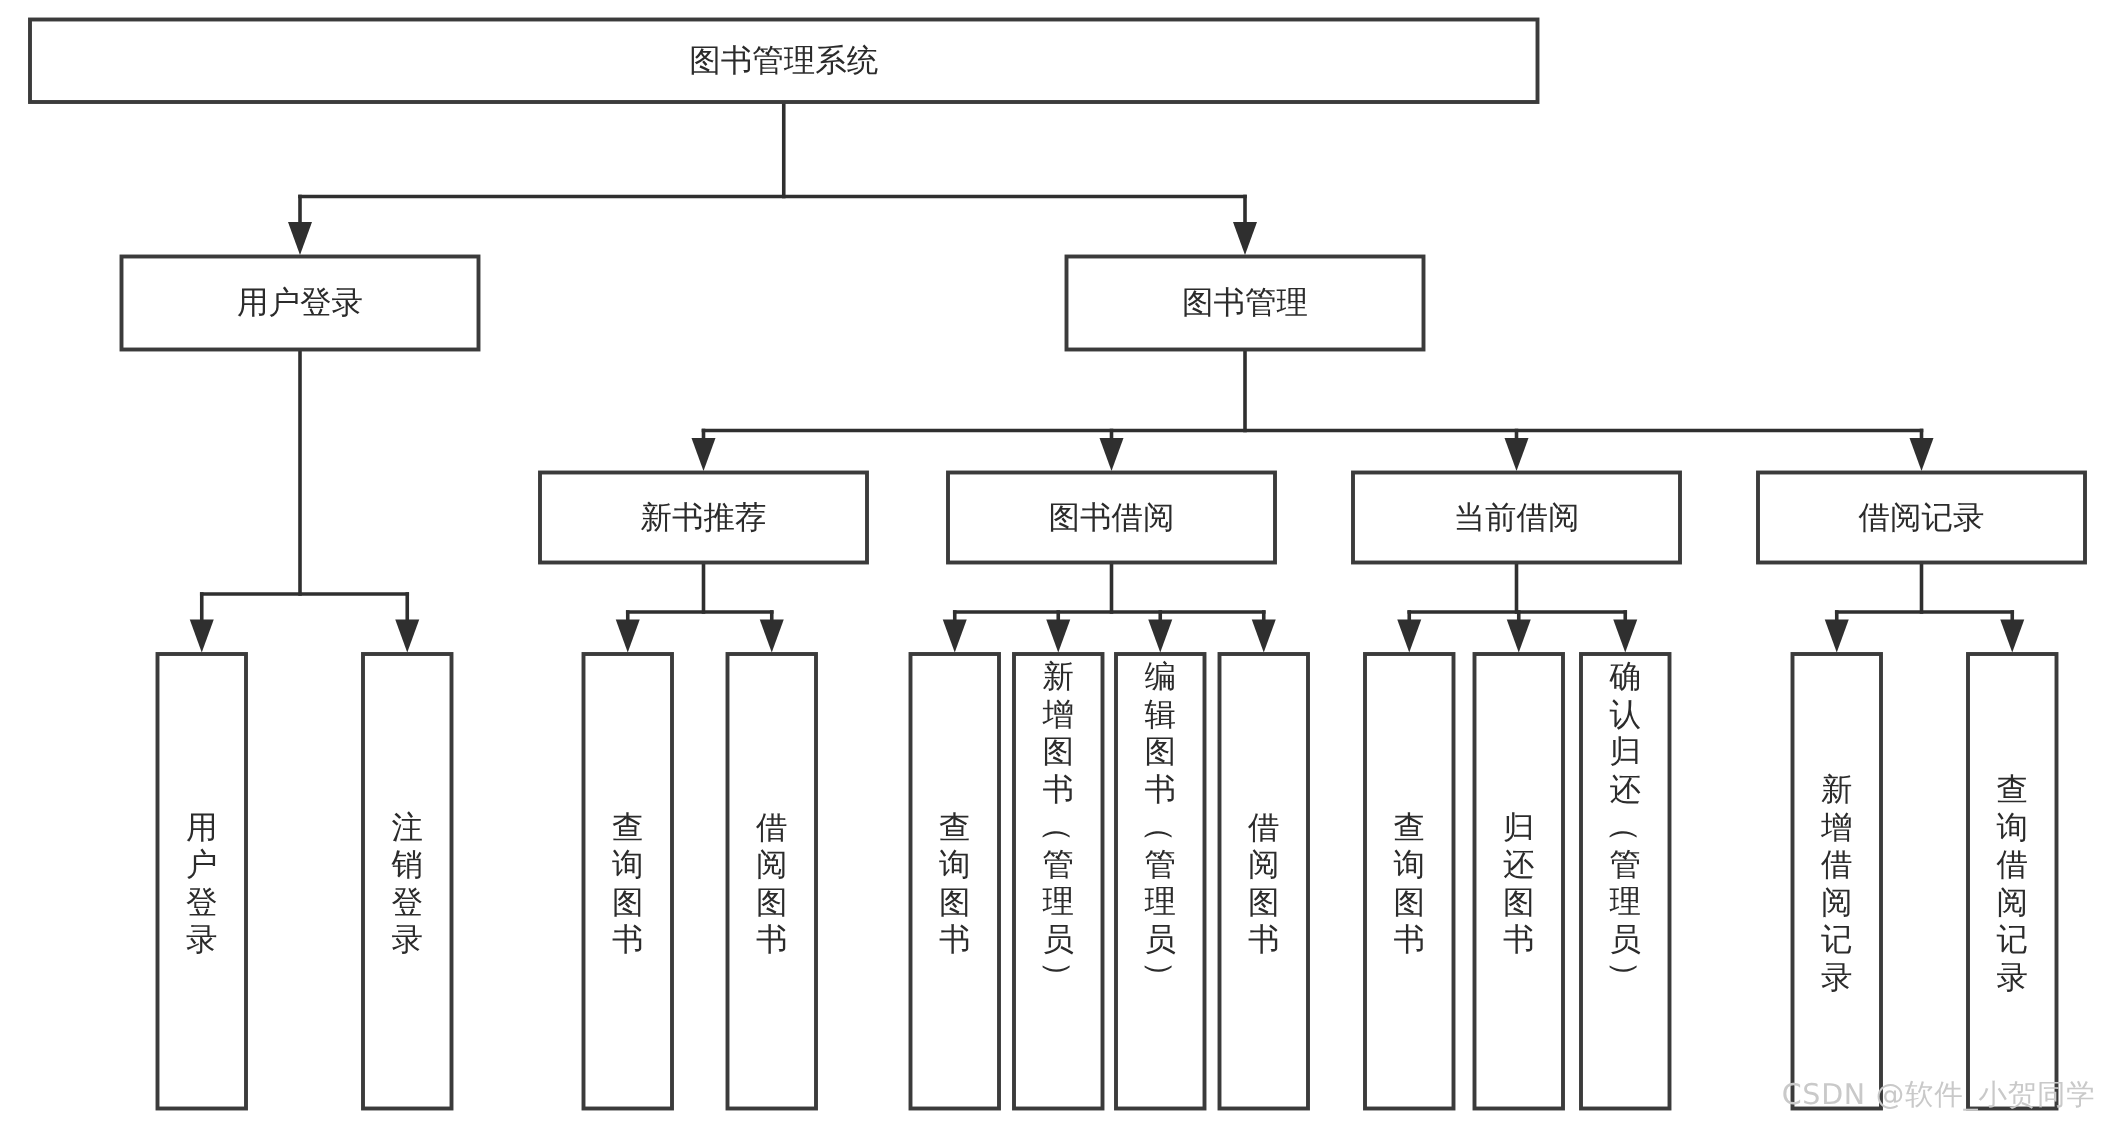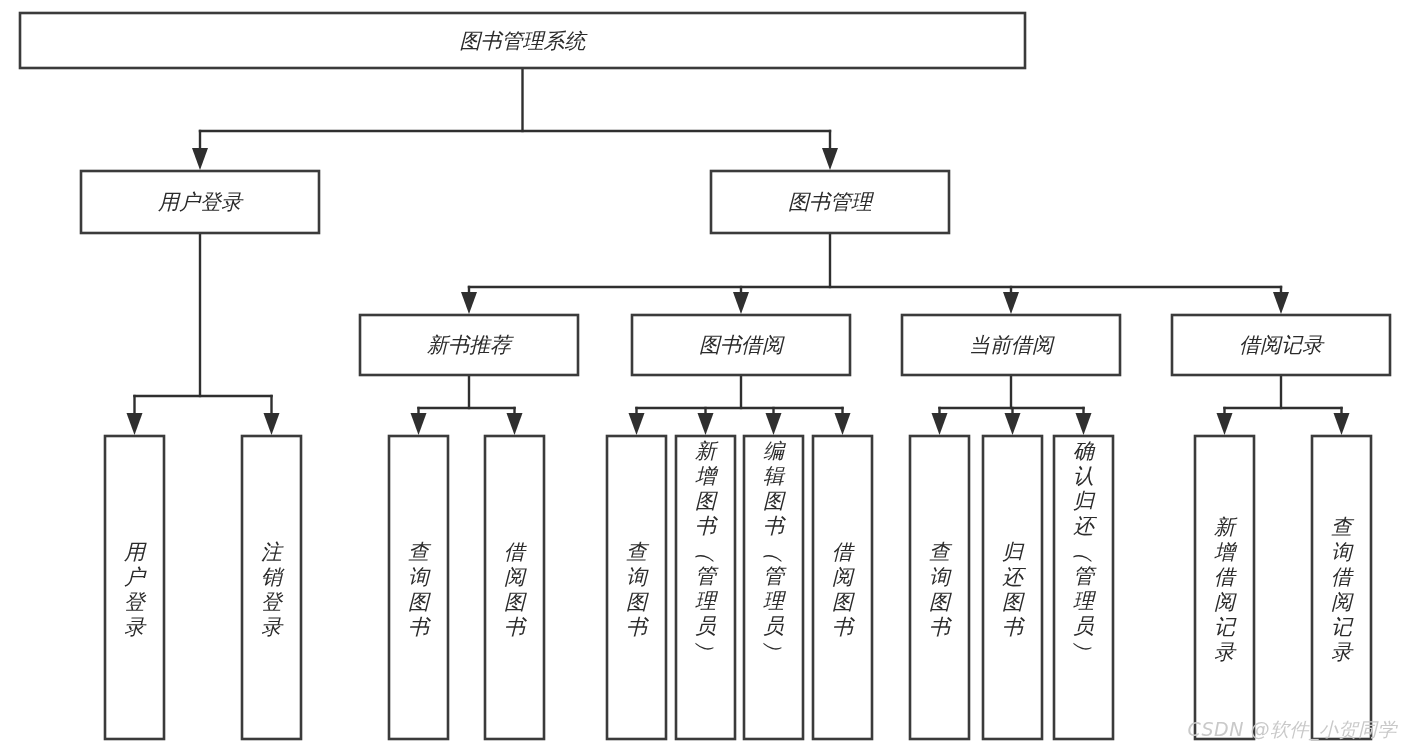--- a/index.html
+++ b/index.html
@@ -1,20 +1,20 @@
 <!DOCTYPE html>
 <html><head>
 <meta charset="utf-8">
 <style>
   html,body{margin:0;padding:0;background:#ffffff;}
   body{
     font-family:"Liberation Sans","DejaVu Sans",sans-serif;
     width:1405px;height:747px;overflow:hidden;position:relative;
   }
-  #diagram-root{position:relative;width:1405px;height:747px;font-style:italic;}
+  #diagram-root{position:relative;width:1405px;height:747px;}
   svg#tree{position:absolute;left:0;top:0;width:1405px;height:747px;display:block;}
   .node-rect{fill:#ffffff;stroke:#3b3b3b;stroke-width:2.6;}
   .conn{stroke:#2f2f2f;stroke-width:2.4;fill:none;stroke-linecap:square;}
   .arrow-head{fill:#2f2f2f;stroke:none;}
   .node-label{
     fill:#2b2b2b;font-family:"DejaVu Sans","Liberation Sans",sans-serif;
     font-size:21px;text-anchor:middle;dominant-baseline:middle;
   }
   .leaf-label{
     fill:#2b2b2b;font-family:"DejaVu Sans","Liberation Sans",sans-serif;

